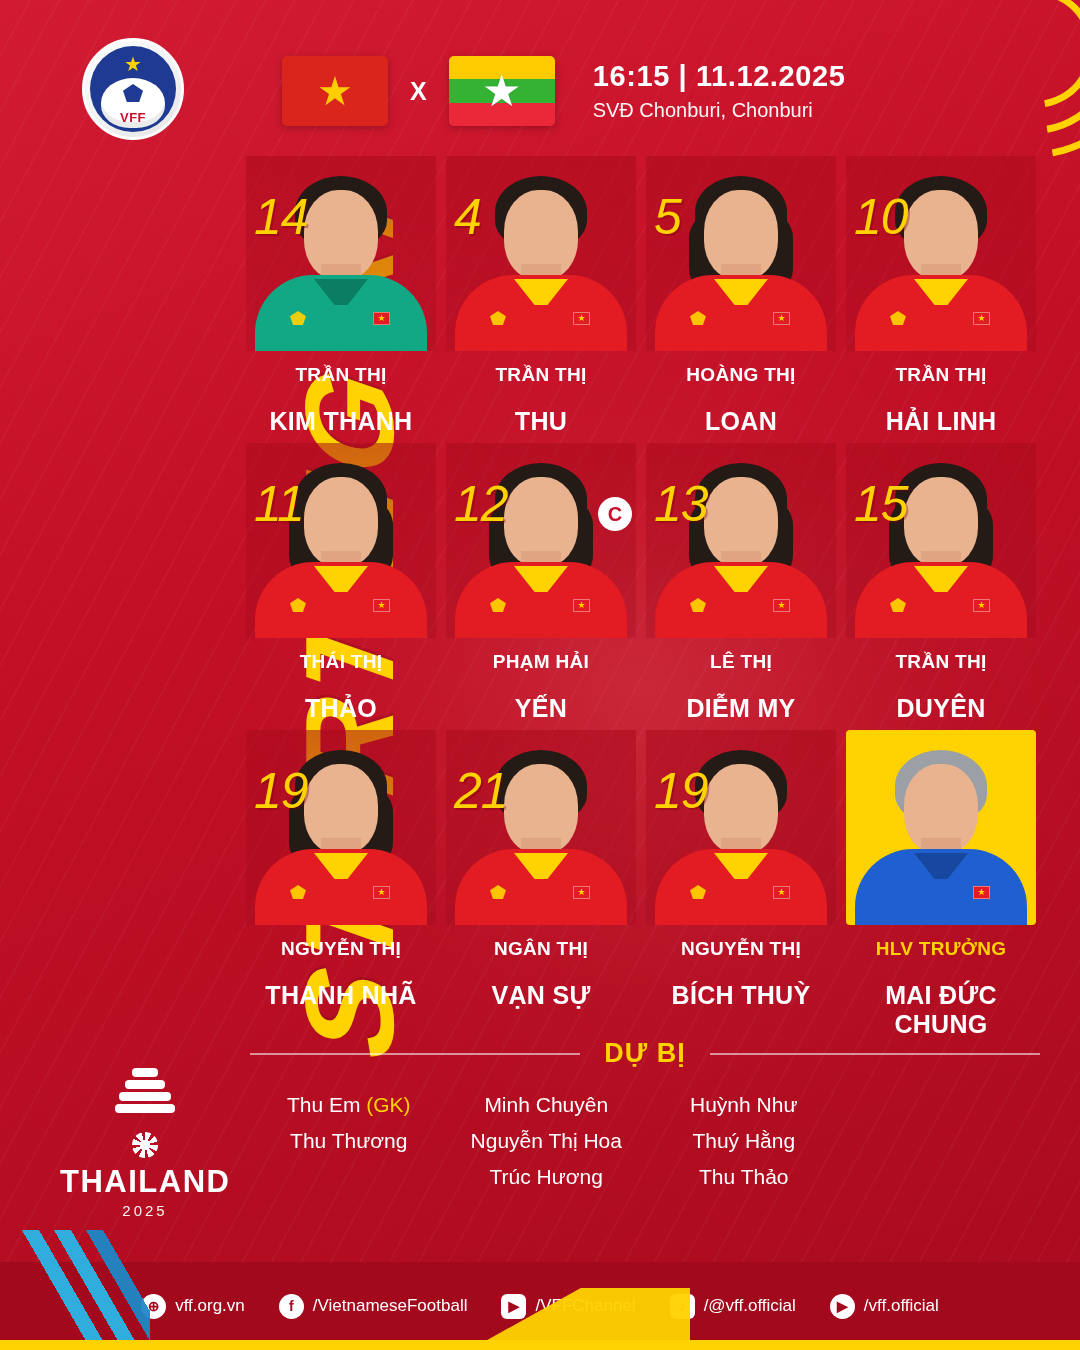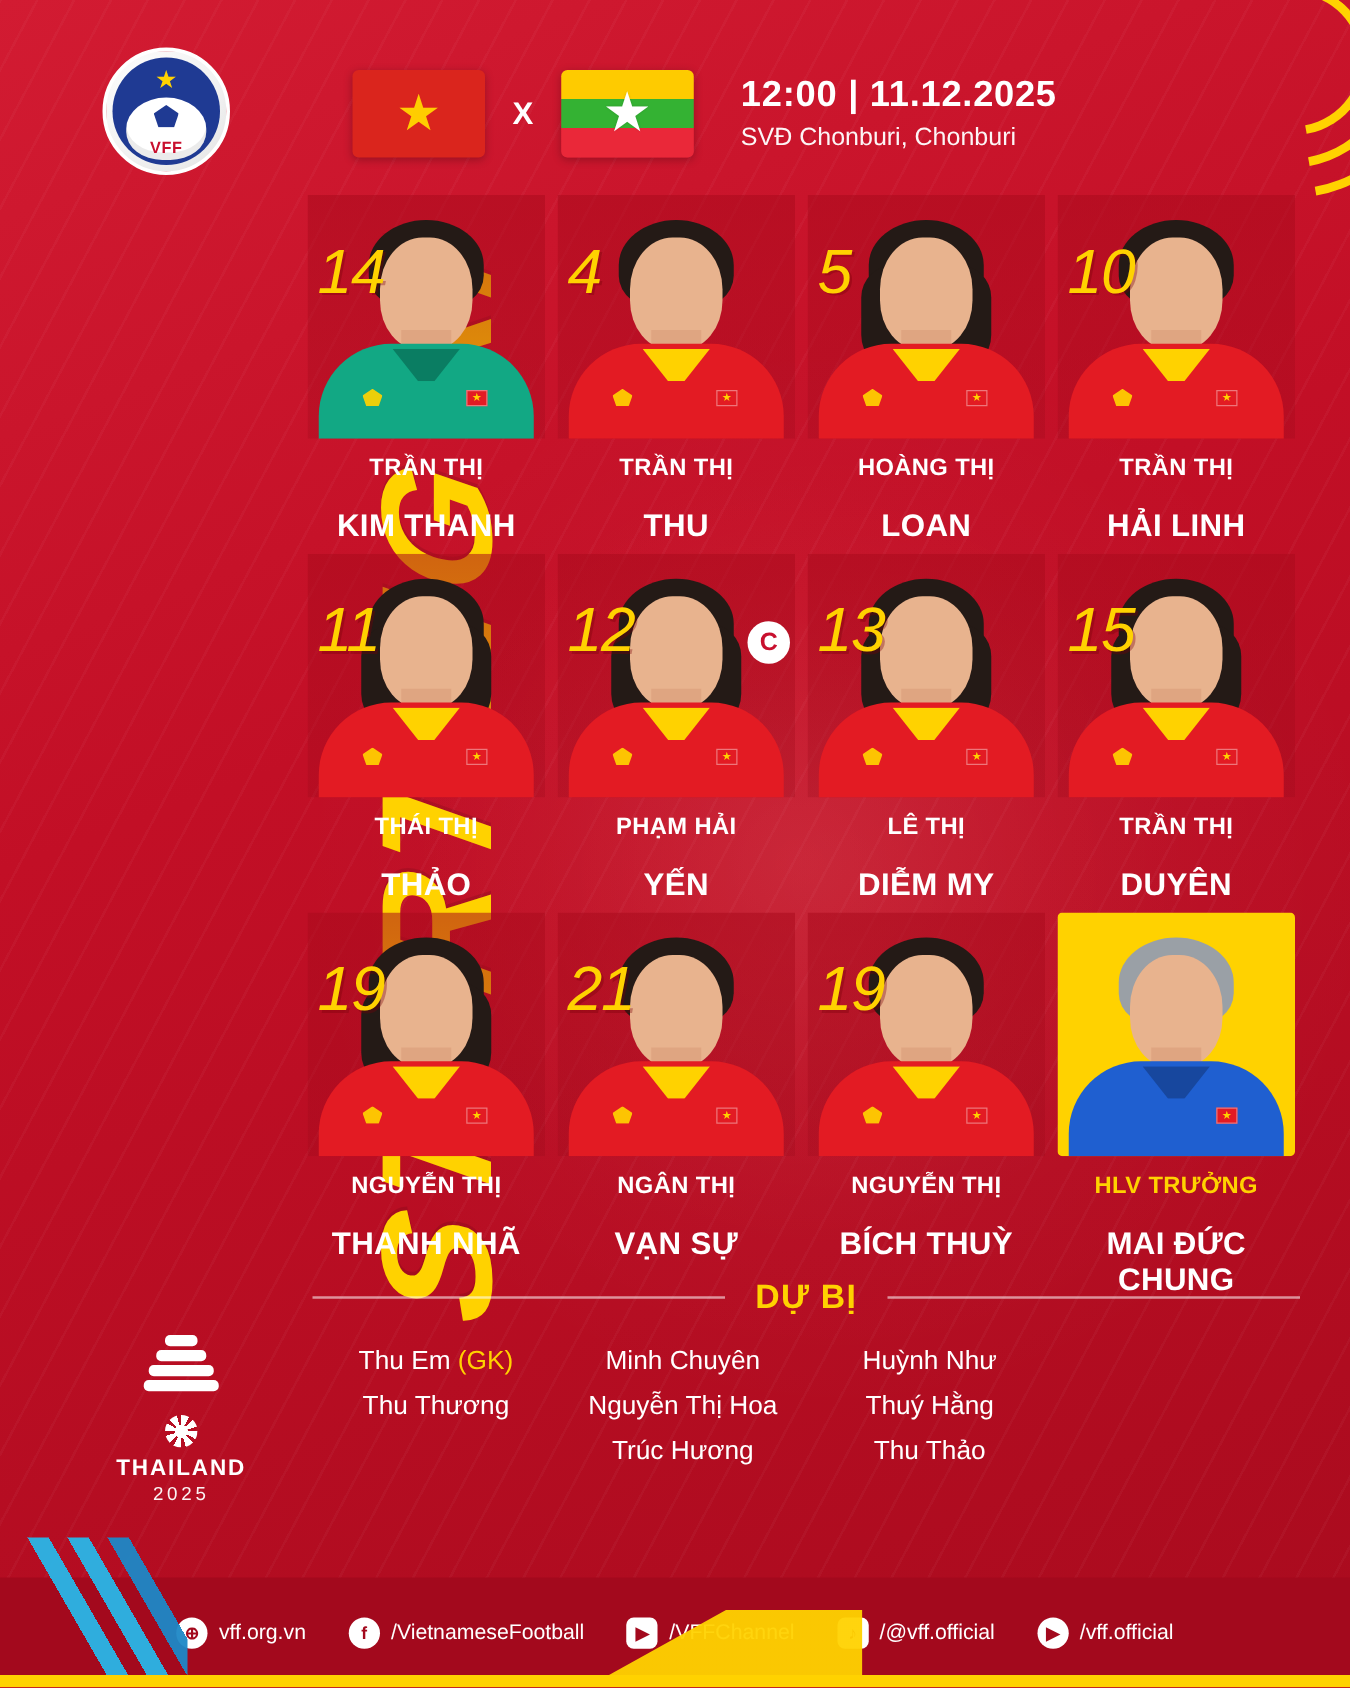--- a/index.html
+++ b/index.html
@@ -119,21 +119,21 @@
     width: 54px; height: 9px; background: #ffffff; border-radius: 4px;
   }
   .th-mark i:nth-child(1) { top: 0; width: 26px; }
   .th-mark i:nth-child(2) { top: 12px; width: 40px; }
   .th-mark i:nth-child(3) { top: 24px; width: 52px; }
   .th-mark i:nth-child(4) { top: 36px; width: 60px; }
   .th-flower {
     width: 26px; height: 26px; margin: 0 auto 6px; border-radius: 50%;
     background: radial-gradient(circle, #fff 0 28%, transparent 29%), conic-gradient(#fff 0 8%, transparent 8% 12.5%, #fff 12.5% 20.5%, transparent 20.5% 25%, #fff 25% 33%, transparent 33% 37.5%, #fff 37.5% 45.5%, transparent 45.5% 50%, #fff 50% 58%, transparent 58% 62.5%, #fff 62.5% 70.5%, transparent 70.5% 75%, #fff 75% 83%, transparent 83% 87.5%, #fff 87.5% 95.5%, transparent 95.5% 100%);
   }
-  .th-name { font-size: 18px; font-weight: bold; letter-spacing: 1.5px; }
+  .th-name { font-size: 31px; font-weight: bold; letter-spacing: 1.5px; }
   .th-year { font-size: 15px; letter-spacing: 3px; margin-top: 2px; opacity: .95; }
 
   
   .grid {
     position: absolute; left: 246px; top: 156px;
     width: 790px;
     display: grid;
     grid-template-columns: repeat(4, 190px);
     column-gap: 10px;
     row-gap: 0;
@@ -214,21 +214,21 @@
     z-index: 5;
   }
   .names { text-align: center; margin-top: 13px; color: #ffffff; }
   .n1 { font-size: 19px; font-weight: bold; letter-spacing: .3px; }
   .n2 { font-size: 25px; font-weight: bold; letter-spacing: .3px; margin-top: 21px; }
   .cell.coach .n1 { color: #ffd200; }
   .cell.coach .n2 { color: #ffffff; }
 
   
   .subs { position: absolute; left: 250px; top: 1022px; width: 790px; }
-  .subs-head { display: flex; align-items: center; gap: 24px; }
+  .subs-head { display: flex; align-items: center; gap: 24px; margin-top: 16px; }
   .subs-line { flex: 1; height: 2px; background: rgba(255,255,255,0.55); }
   .subs-title { color: #ffd200; font-size: 27px; font-weight: bold; letter-spacing: 1px; }
   .subs-grid {
     margin-top: 18px;
     display: grid; grid-template-columns: repeat(4, 1fr);
     text-align: center; color: #ffffff;
     font-size: 21px; line-height: 1.72;
   }
   .subs-grid .gk { color: #ffd200; text-align: right; }
 
@@ -285,21 +285,21 @@
 
     <div class="match">
       <div class="flag flag-vn">
           <span class="st">★</span>
         </div>
       <div class="vs">X</div>
       <div class="flag flag-mm">
           <span class="st">★</span>
         </div>
       <div class="mtext">
-        <div class="mtime">12:00  |  11.12.2025</div>
+        <div class="mtime">16:15  |  11.12.2025</div>
         <div class="mvenue">SVĐ Chonburi, Chonburi</div>
       </div>
     </div>
   </div>
 
   <div class="starting">STARTING XI</div>
 
   <div class="thailand">
     <div class="th-mark">
         <i></i>

